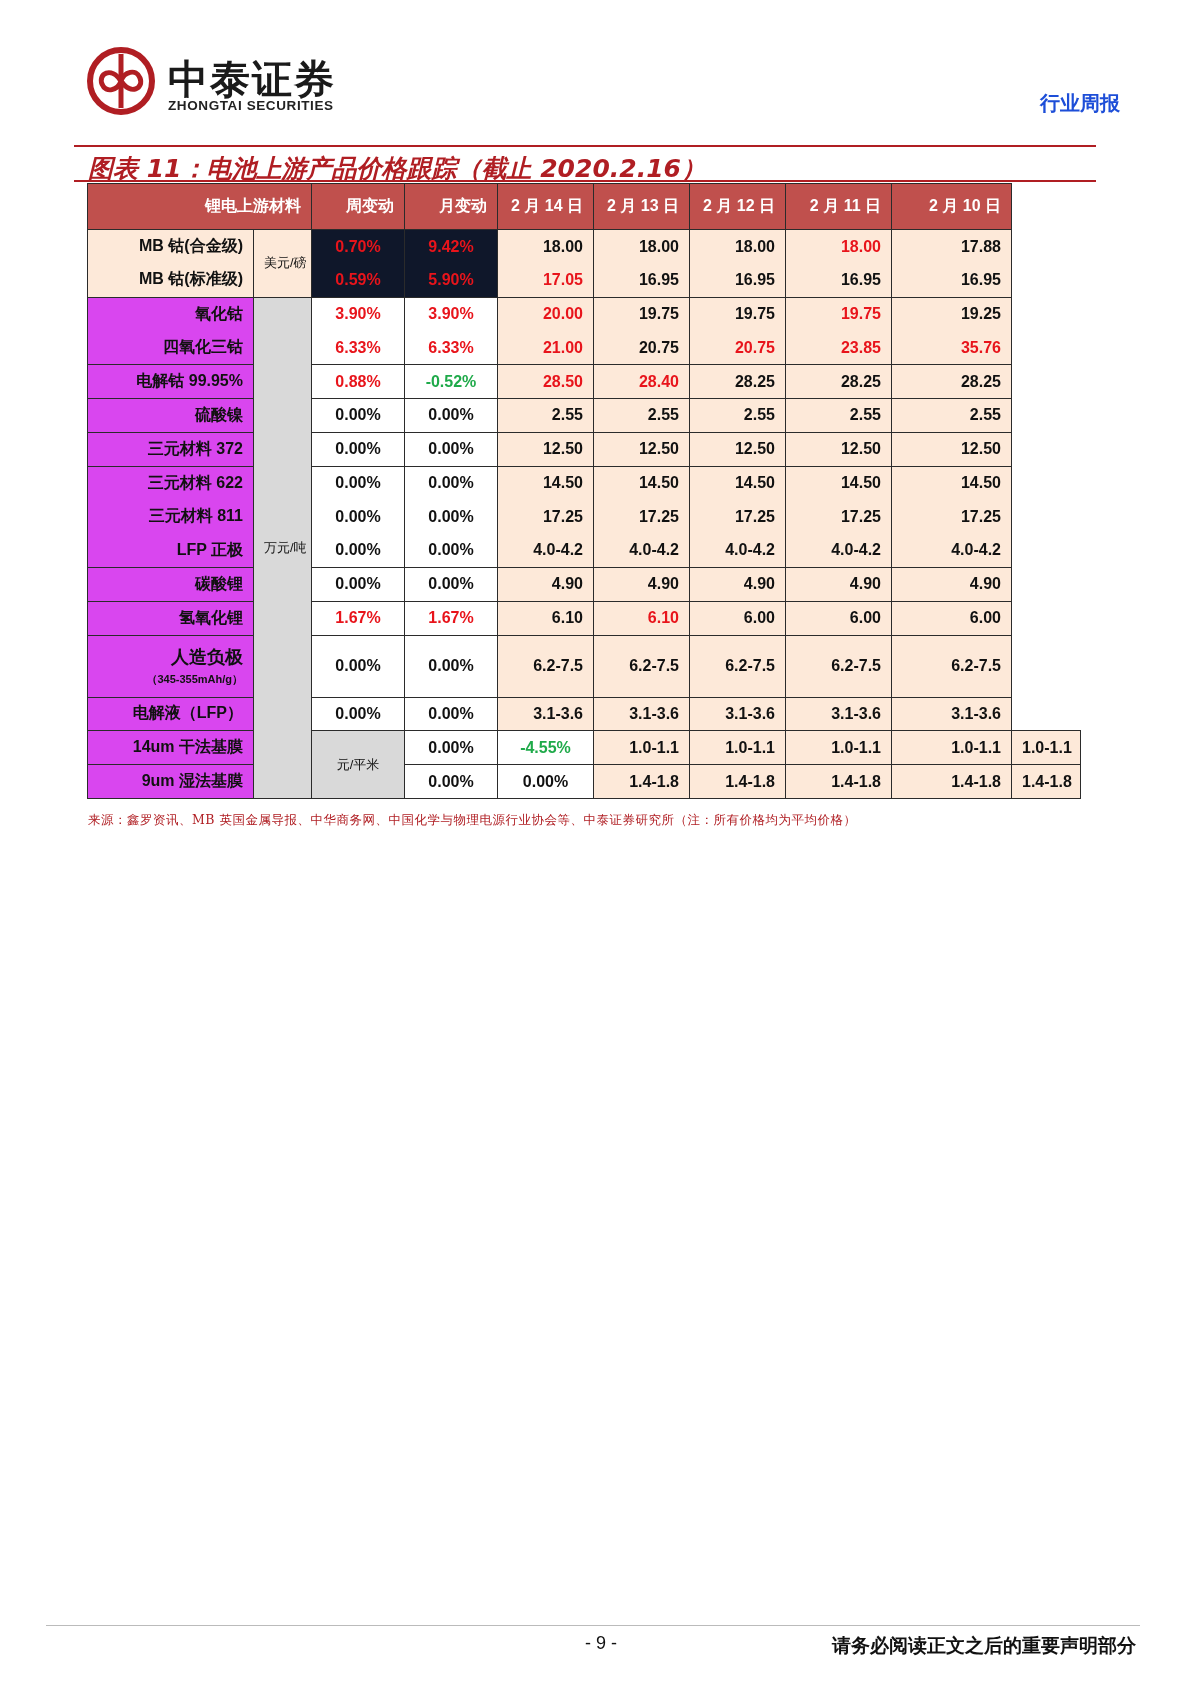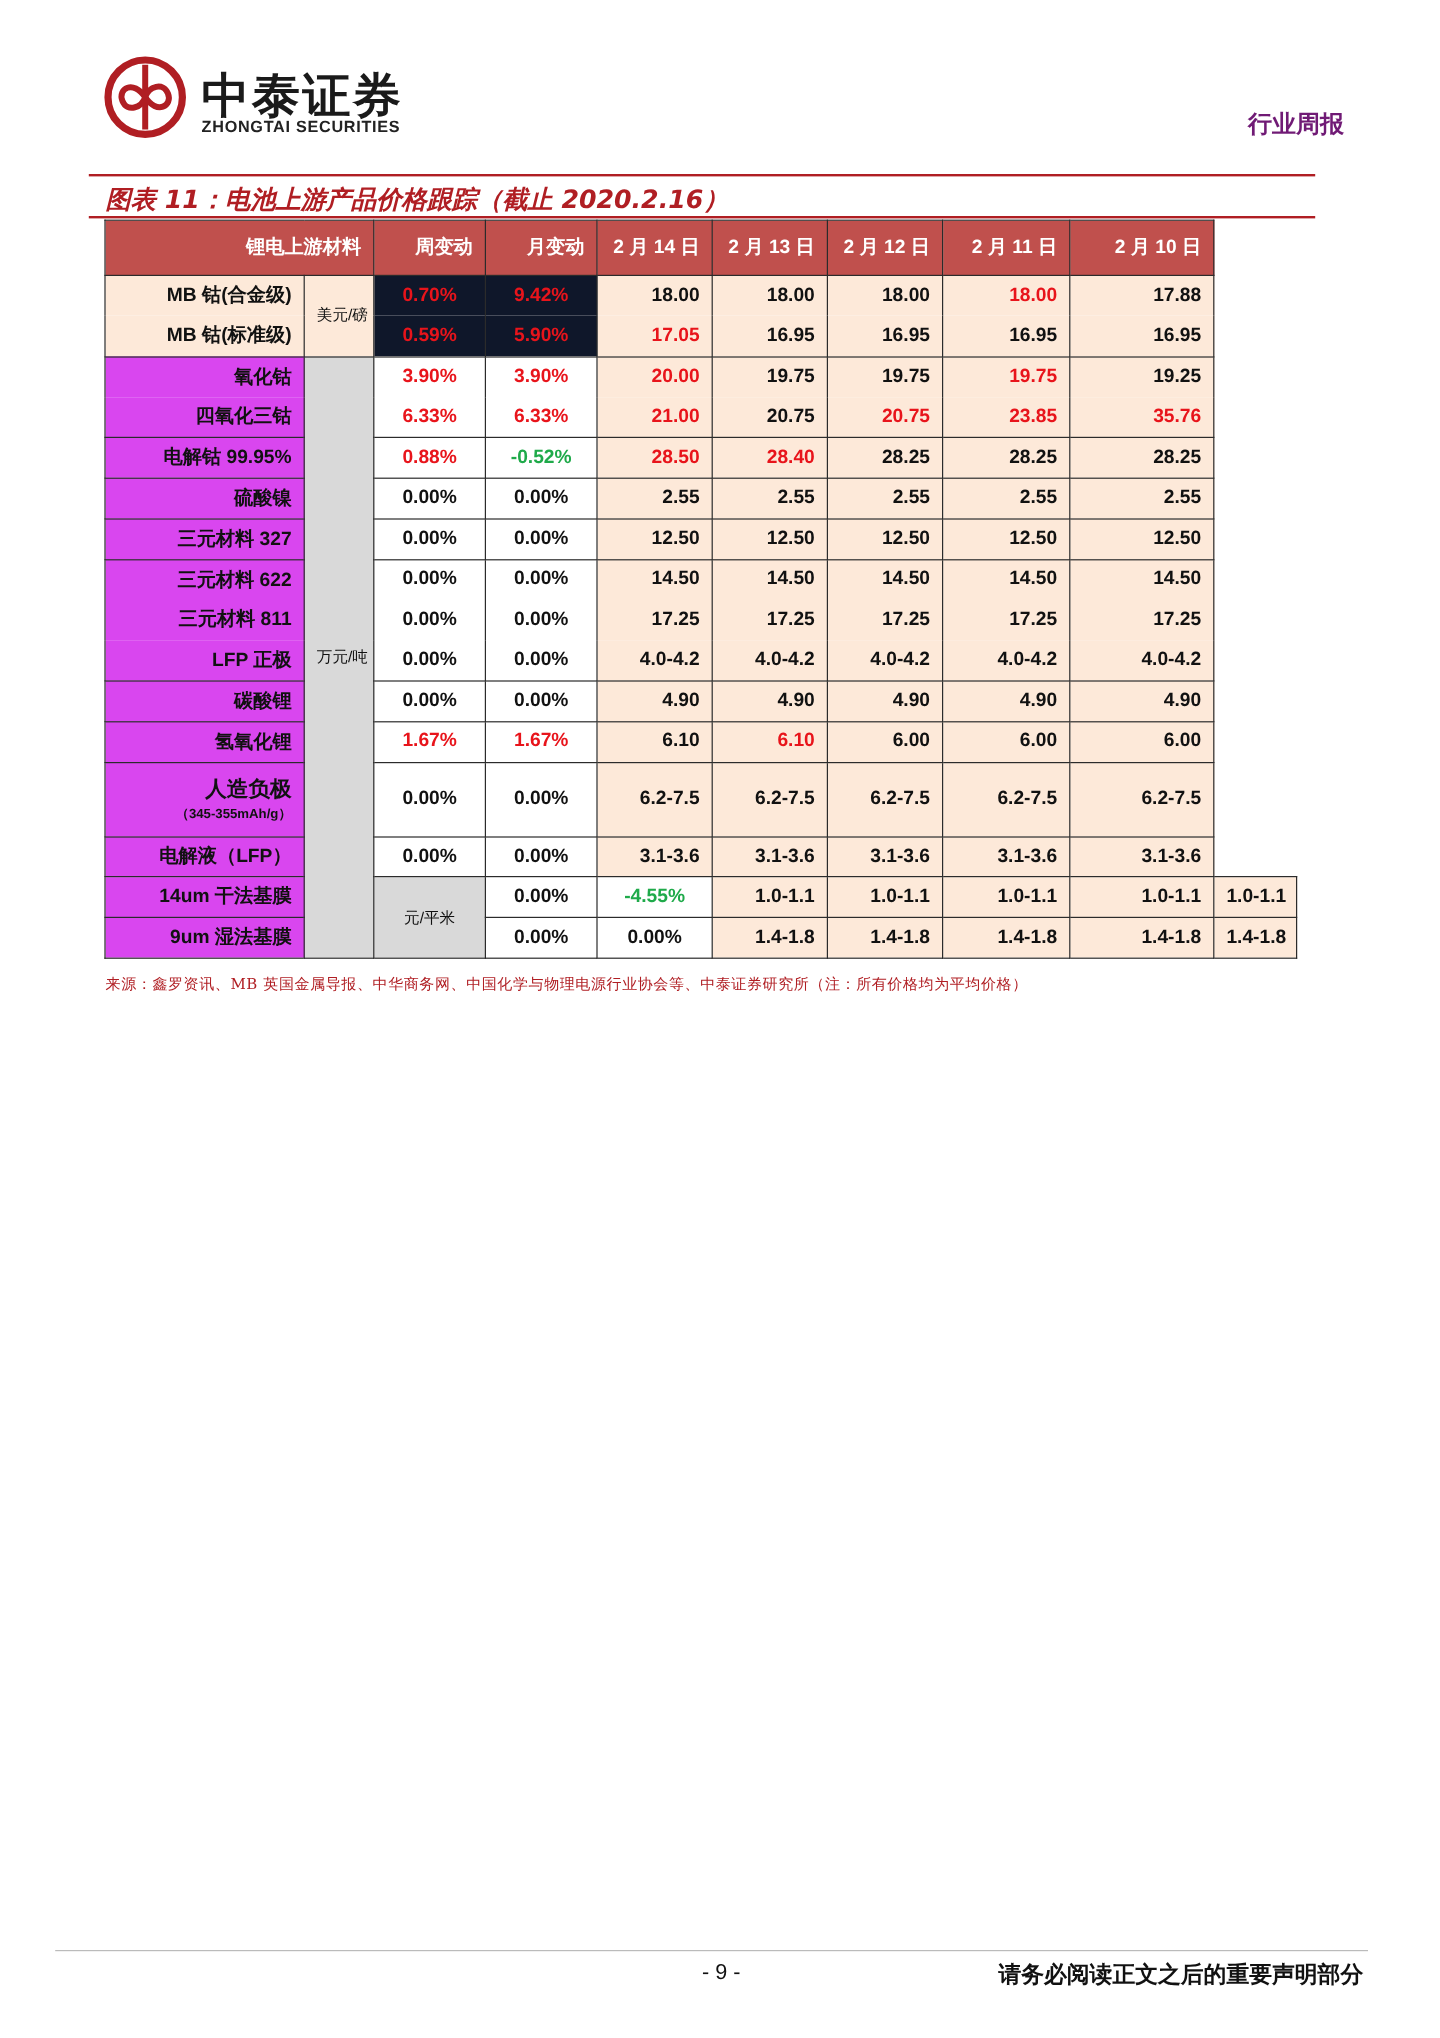--- a/index.html
+++ b/index.html
@@ -3,24 +3,24 @@
 <meta charset="utf-8">
 <style>
   * { box-sizing: border-box; margin: 0; padding: 0; }
   html, body { width: 1200px; height: 1698px; background: #ffffff; }
   body { position: relative; font-family: "Liberation Sans", "DejaVu Sans", sans-serif; color: #111; overflow: hidden; }
 
   .header { position: absolute; left: 0; top: 0; width: 1200px; height: 140px; padding-left: 24px; }
   .logo { position: absolute; left: 86px; top: 46px; width: 70px; height: 70px; }
   .logo-cn { position: absolute; left: 168px; top: 52px; font-size: 40px; font-weight: bold; letter-spacing: 2px; color: #1a1a1a; font-family: "DejaVu Sans", sans-serif; }
   .logo-en { position: absolute; left: 168px; top: 98px; font-size: 13.5px; font-weight: bold; letter-spacing: 0.6px; color: #222; }
-  .report-type { position: absolute; right: 80px; top: 90px; font-size: 20px; font-weight: bold; font-family: "DejaVu Serif", serif; color: #701a75; }
+  .report-type { position: absolute; right: 80px; top: 90px; font-size: 20px; font-weight: bold; font-family: "DejaVu Serif", serif; color: #1d4ed8; }
 
   .title-line-top { position: absolute; left: 74px; top: 145px; width: 1022px; height: 2px; background: #b01e23; }
-  .figure-title { position: absolute; left: 88px; top: 152px; font-size: 21px; font-weight: bold; font-style: italic; color: #b01e23; font-family: "DejaVu Sans", sans-serif; }
+  .figure-title { position: absolute; left: 88px; top: 152px; font-size: 25px; font-weight: bold; font-style: italic; color: #b01e23; font-family: "DejaVu Sans", sans-serif; }
   .title-line-bottom { position: absolute; left: 74px; top: 180px; width: 1022px; height: 1.5px; background: #b01e23; }
 
   table.prices { position: absolute; left: 87px; top: 183px; width: 994px; border-collapse: collapse; table-layout: fixed; font-size: 16px; font-weight: bold; }
   table.prices td, table.prices th { border: 1.5px solid #2b2b2b; height: 33.8px; padding: 0 10px; white-space: nowrap; }
   table.prices th { background: #c0504d; color: #fff; font-size: 16px; height: 46px; text-align: right; font-weight: bold; }
   td.name { text-align: right; background: #d946ef; }
   td.name.light { background: #fde9d9; }
   td.unit { text-align: center; font-size: 13px; font-weight: normal; background: #d9d9d9; padding: 0 2px; }
   td.unit.light { background: #fde9d9; }
   td.chg { text-align: center; background: #ffffff; }
@@ -144,21 +144,21 @@
     <td class="chg flat">0.00%</td>
     <td class="chg flat">0.00%</td>
     <td class="val">2.55</td>
     <td class="val">2.55</td>
     <td class="val">2.55</td>
     <td class="val">2.55</td>
     <td class="val">2.55</td>
   </tr>
 
   <tr>
-    <td class="name">三元材料 327</td>
+    <td class="name">三元材料 372</td>
     <td class="chg flat">0.00%</td>
     <td class="chg flat">0.00%</td>
     <td class="val">12.50</td>
     <td class="val">12.50</td>
     <td class="val">12.50</td>
     <td class="val">12.50</td>
     <td class="val">12.50</td>
   </tr>
 
   <tr>

